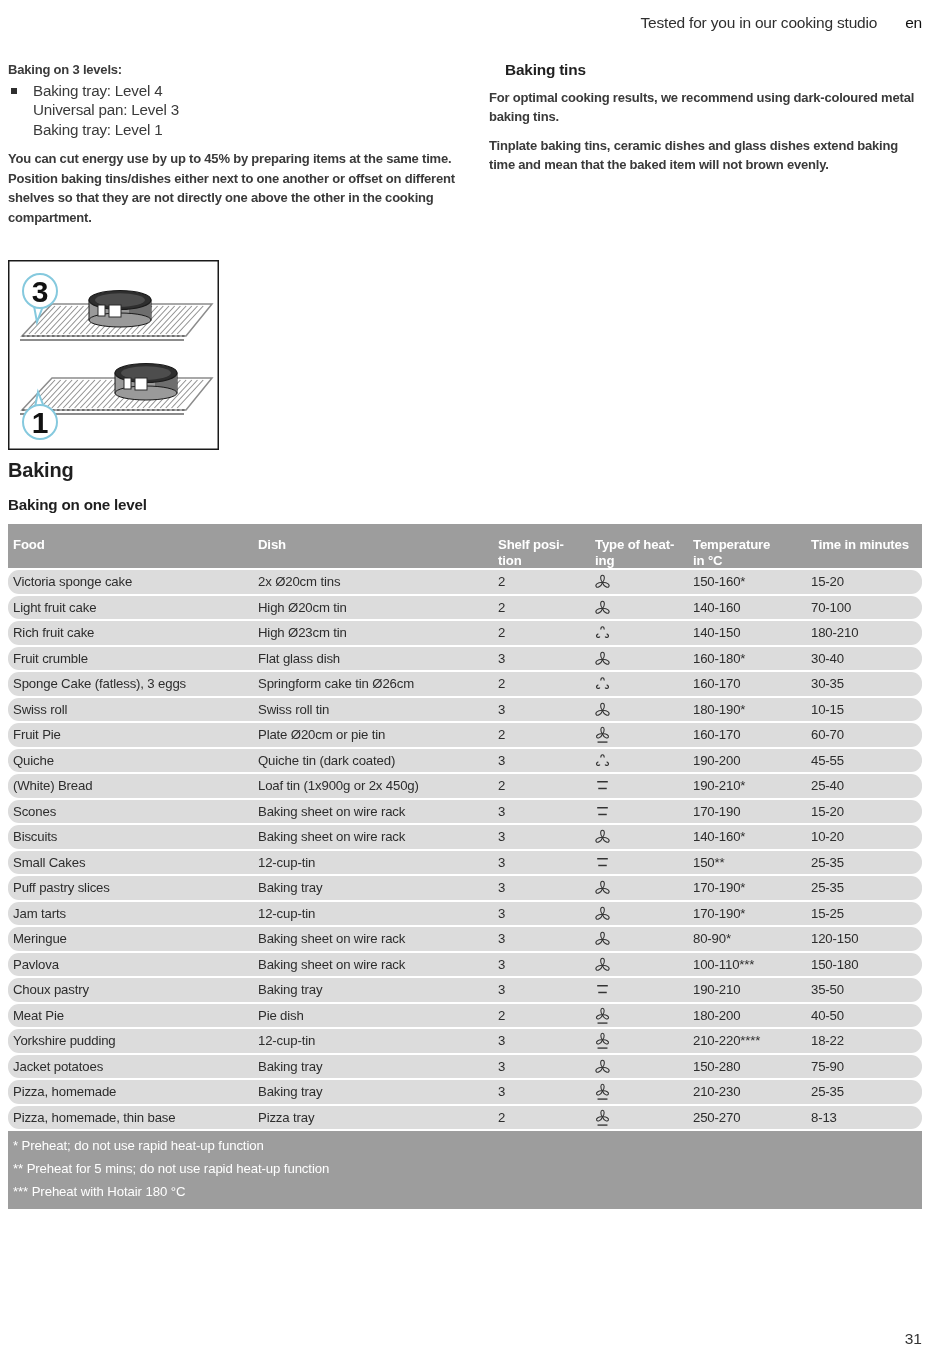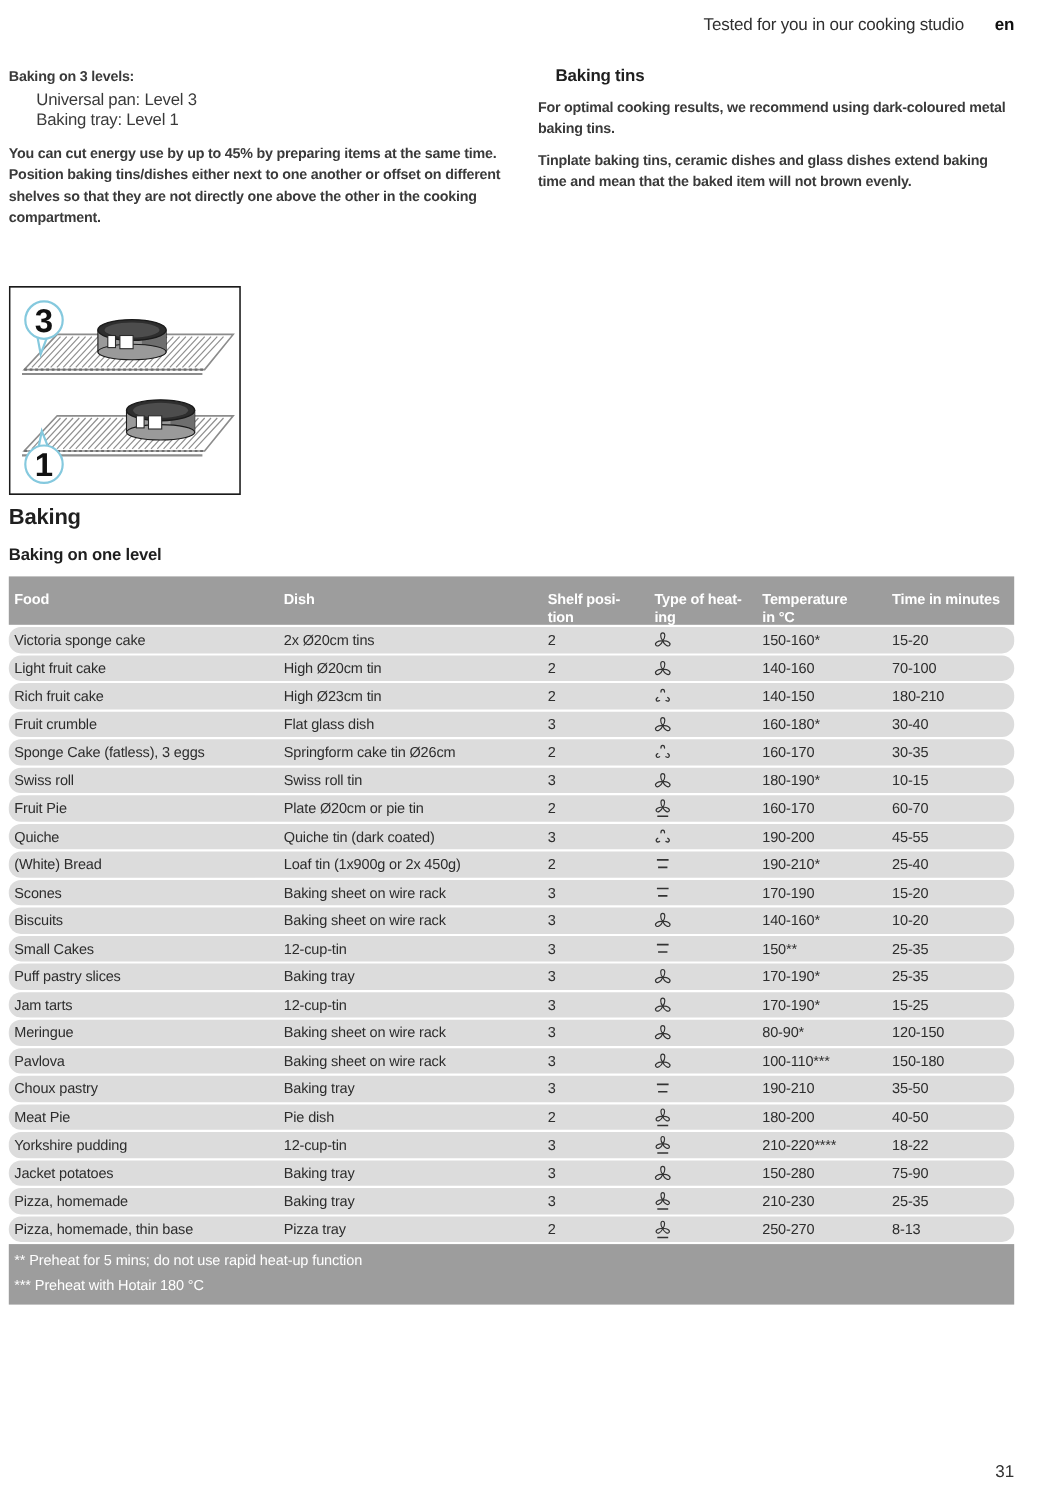--- a/index.html
+++ b/index.html
@@ -1,18 +1,18 @@
 <!DOCTYPE html>
 <html><head>
 <meta charset="utf-8">
 <style>
   html,body{margin:0;padding:0;background:#fff;}
   body{width:950px;height:1370px;position:relative;font-family:"Liberation Sans",sans-serif;color:#3a3a3a;}
   .doc-header{position:absolute;top:14px;right:28px;font-size:15.5px;letter-spacing:-0.2px;color:#2f2f2f;white-space:nowrap;}
-  .doc-header .lang{font-weight:bold;margin-left:28px;color:#101010;}
+  .doc-header .lang{font-weight:normal;margin-left:28px;color:#101010;}
   .col-left{position:absolute;left:8px;top:60px;width:452px;}
   .col-right{position:absolute;left:489px;top:60px;width:437px;}
   p{margin:0 0 9px 0;font-size:13px;line-height:19.5px;letter-spacing:-0.2px;font-weight:bold;}
   .h-bold{font-weight:bold;font-size:15.4px;color:#1f1f1f;margin:0 0 8px 16px;letter-spacing:-0.2px;}
   .levels-head{margin-bottom:1px;}
   .levels-list{margin:0 0 10px 0;}
   .level-item{display:flex;font-size:15.2px;line-height:19.5px;letter-spacing:-0.2px;}
   .sq{width:6px;height:6px;background:#2f2f2f;margin:7px 0 0 3px;flex:none;}
   .ind{width:16px;flex:none;}
   .ind2{width:25px;flex:none;}
@@ -64,20 +64,25 @@
   </defs>
 </svg>
 
 <div class="doc-header">
   <span>Tested for you in our cooking studio</span><span class="lang">en</span>
 </div>
 
 <div class="col-left">
   <p class="levels-head">Baking on 3 levels:</p>
   <div class="levels-list">
+    <div class="level-item">
+        <span class="sq"></span>
+        <span class="ind"></span>
+        <span>Baking tray: Level 4</span>
+      </div>
     <div class="level-item">
         <span class="ind2"></span>
         <span>Universal pan: Level 3</span>
       </div>
     <div class="level-item">
         <span class="ind2"></span>
         <span>Baking tray: Level 1</span>
       </div>
   </div>
   <p>You can cut energy use by up to 45% by preparing items at the same time. Position baking tins/dishes either next to one another or offset on different shelves so that they are not directly one above the other in the cooking compartment.</p>
@@ -484,18 +489,19 @@
         <div class="td heat">
           <svg viewBox="0 0 24 28" class="heat-icon">
             <use href="#sym-pizza"></use>
           </svg>
         </div>
         <div class="td temp">250-270</div>
         <div class="td time">8-13</div>
       </div>
     </div>
   <div class="t-foot">
+      <div class="fn">* Preheat; do not use rapid heat-up function</div>
       <div class="fn">** Preheat for 5 mins; do not use rapid heat-up function</div>
       <div class="fn">*** Preheat with Hotair 180 °C</div>
     </div>
 </div>
 
 <div class="page-num">31</div>
 
 </body></html>

